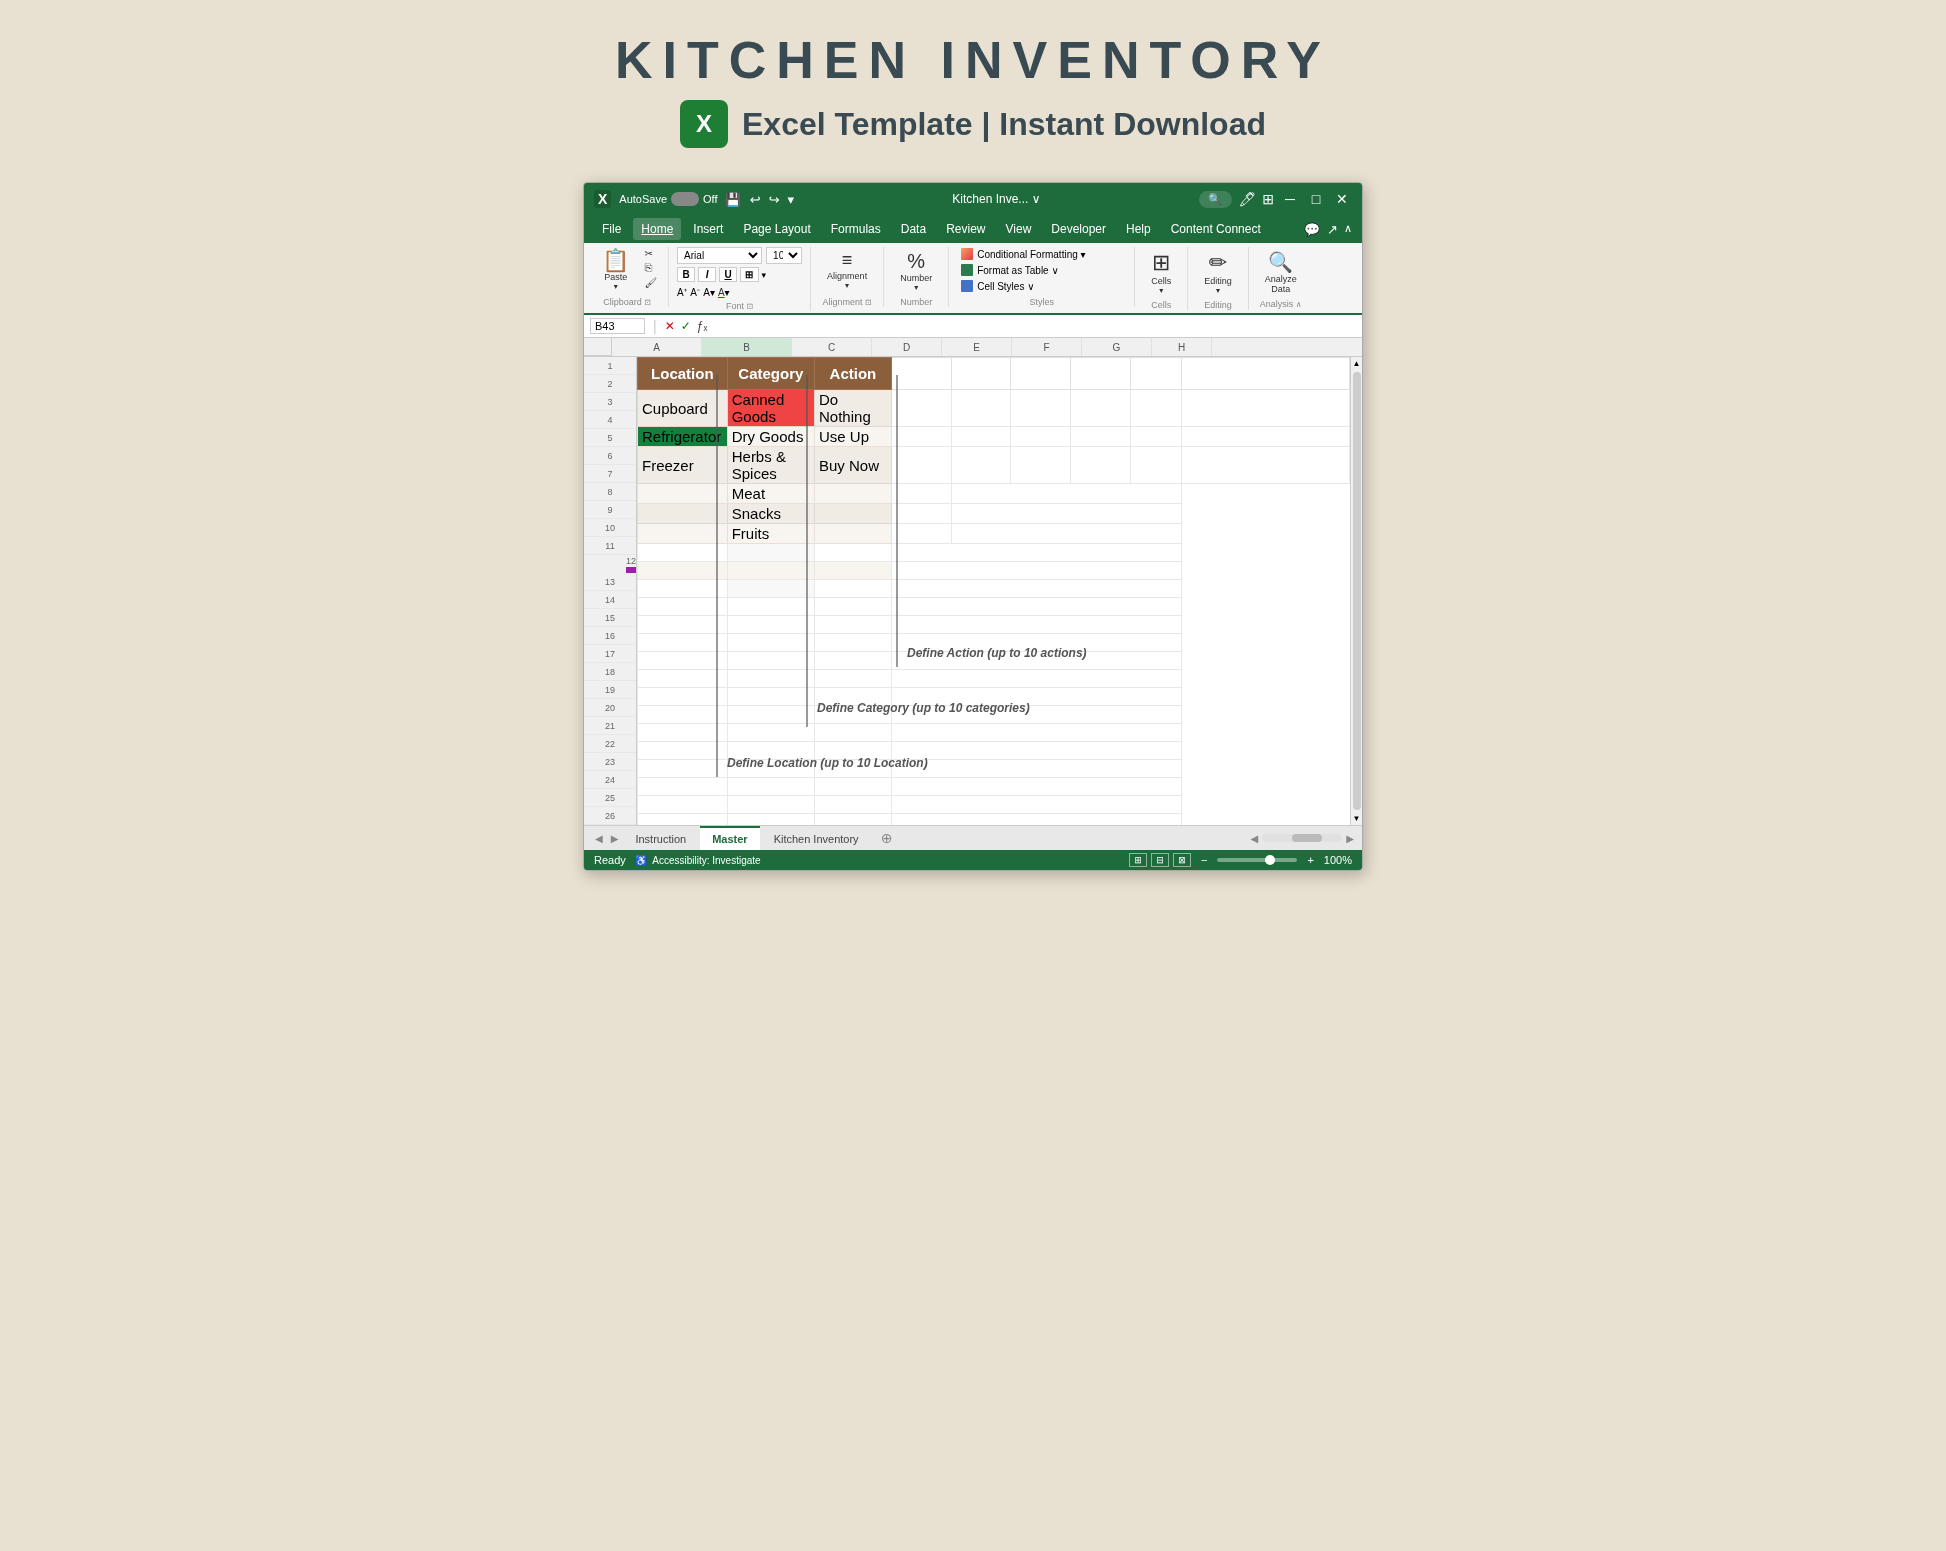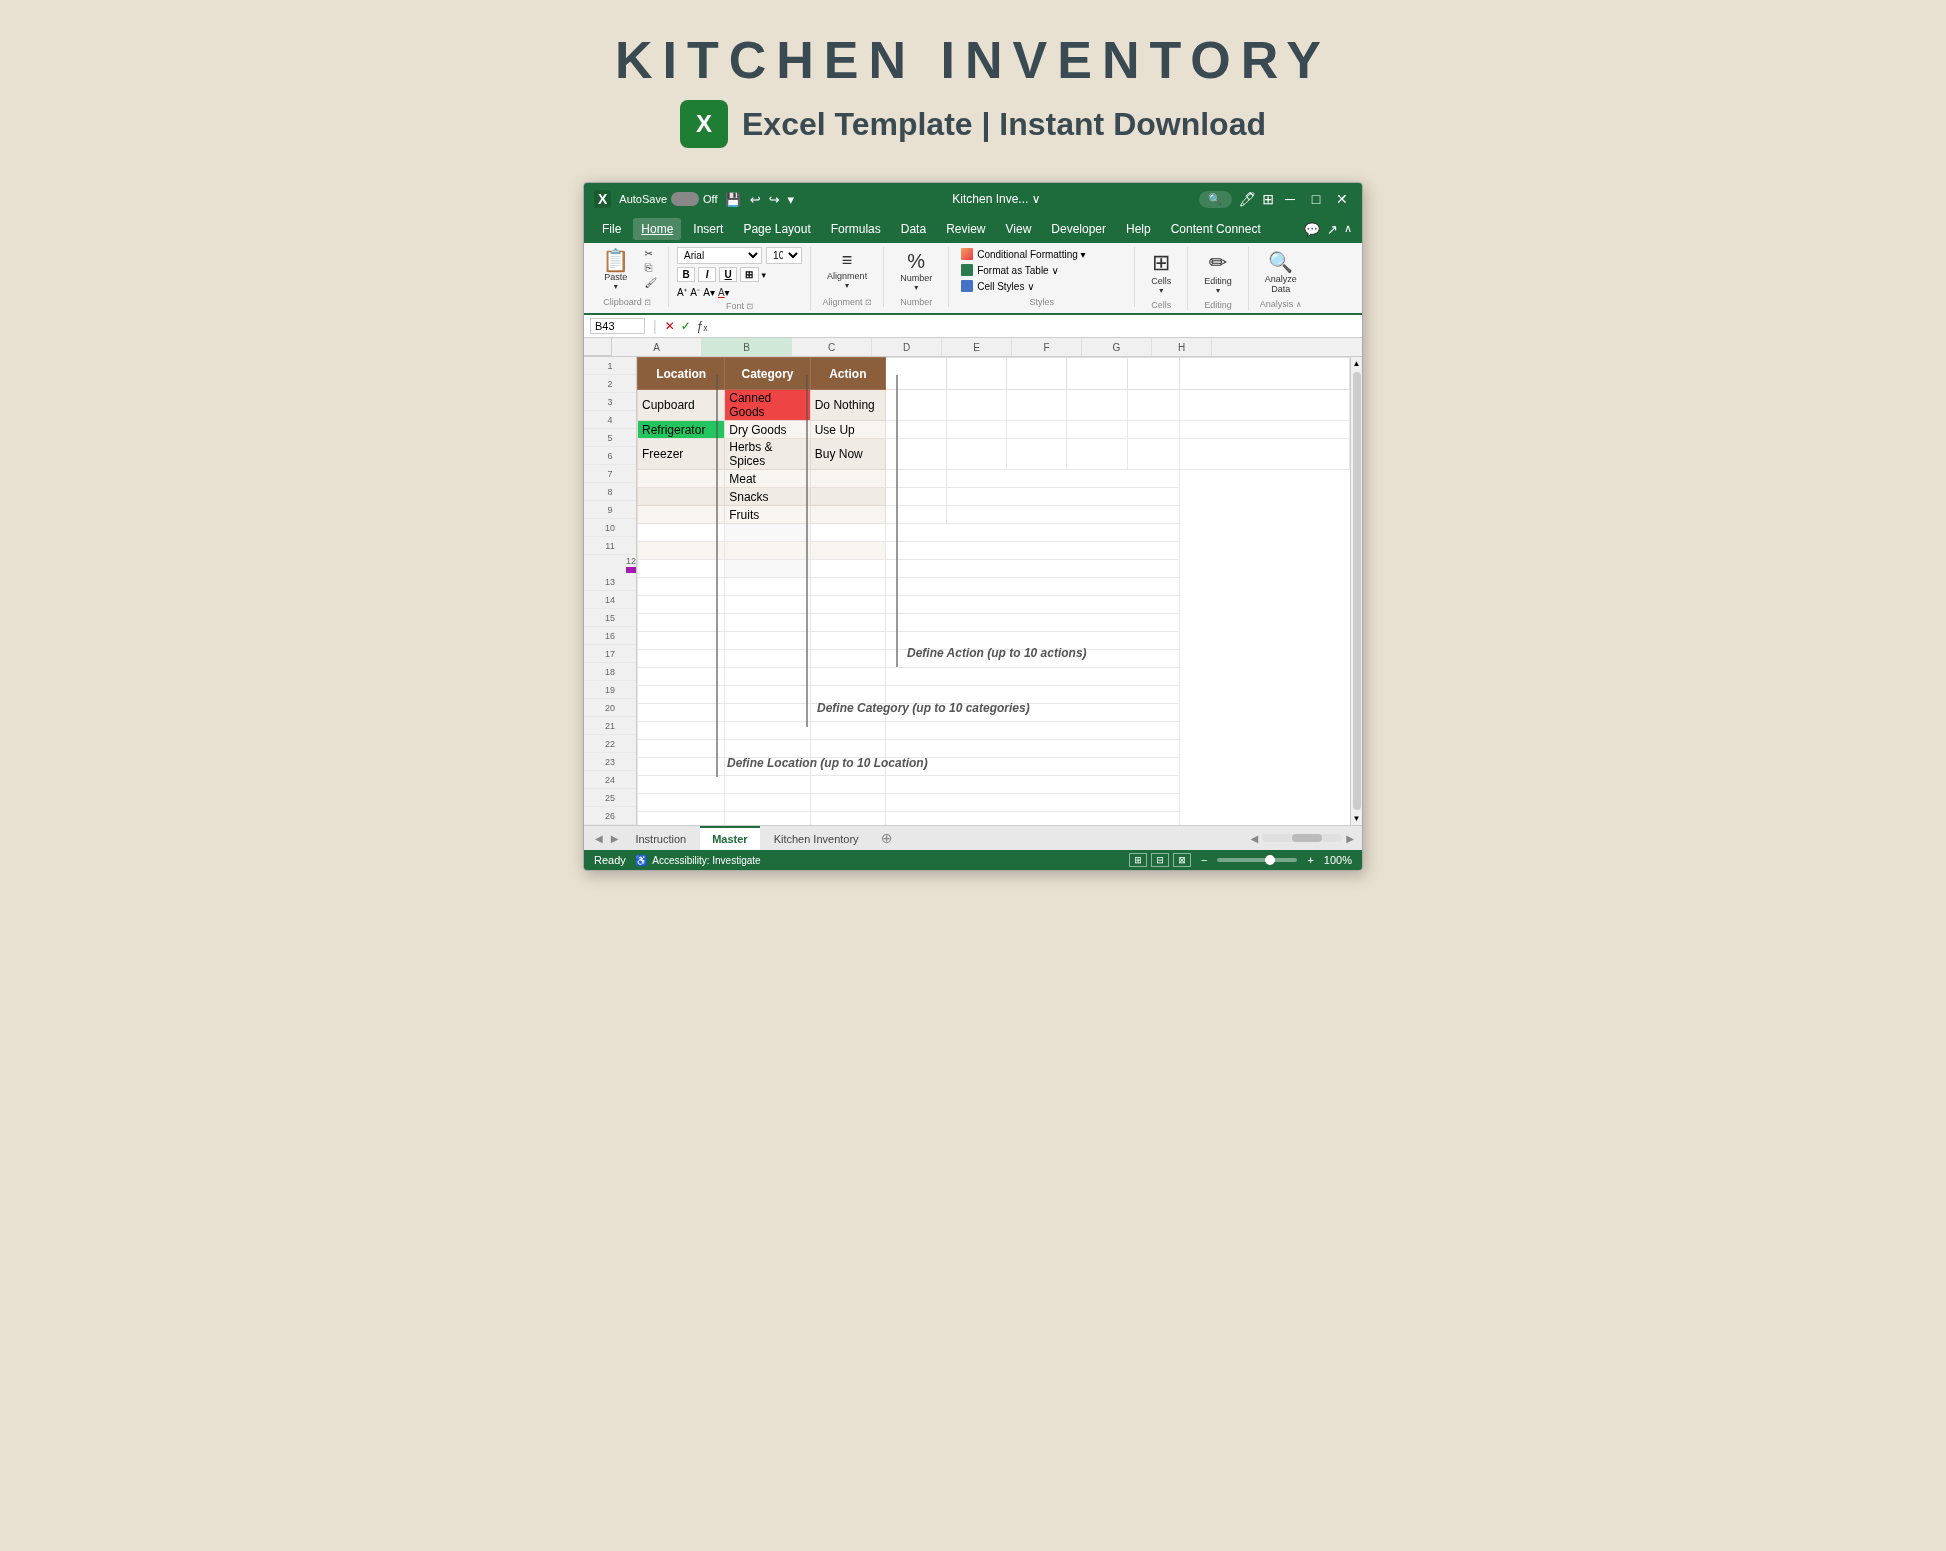--- a/index.html
+++ b/index.html
@@ -644,21 +644,21 @@
           <div style="height:18px; font-size:9px; color:#666; display:flex; align-items:center; justify-content:center; border-bottom:1px solid #e8e8e8;">20</div>
           <div style="height:18px; font-size:9px; color:#666; display:flex; align-items:center; justify-content:center; border-bottom:1px solid #e8e8e8;">21</div>
           <div style="height:18px; font-size:9px; color:#666; display:flex; align-items:center; justify-content:center; border-bottom:1px solid #e8e8e8;">22</div>
           <div style="height:18px; font-size:9px; color:#666; display:flex; align-items:center; justify-content:center; border-bottom:1px solid #e8e8e8;">23</div>
           <div style="height:18px; font-size:9px; color:#666; display:flex; align-items:center; justify-content:center; border-bottom:1px solid #e8e8e8;">24</div>
           <div style="height:18px; font-size:9px; color:#666; display:flex; align-items:center; justify-content:center; border-bottom:1px solid #e8e8e8;">25</div>
           <div style="height:18px; font-size:9px; color:#666; display:flex; align-items:center; justify-content:center; border-bottom:1px solid #e8e8e8;">26</div>
         </div>
 
         <div style="flex:1; position:relative; overflow:hidden; height:468px;">
-          <table style="border-collapse:collapse; font-size:12px; table-layout:fixed;">
+          <table style="border-collapse:collapse; font-size:15px; table-layout:fixed;">
 
             <tbody>
                 <tr>
               <td style="width:90px; height:18px; background:#8b5e3c; color:white; font-weight:bold; text-align:center; border:1px solid #a07050; padding:1px 4px;">Location</td>
               <td style="width:90px; height:18px; background:#8b5e3c; color:white; font-weight:bold; text-align:center; border:1px solid #a07050; padding:1px 4px;">Category</td>
               <td style="width:80px; height:32px; background:#8b5e3c; color:white; font-weight:bold; text-align:center; border:1px solid #a07050; padding:1px 4px;">Action</td>
               <td style="width:70px; height:18px; border:1px solid #e0e0e0; padding:1px 4px;"></td>
               <td style="width:70px; height:18px; border:1px solid #e0e0e0; padding:1px 4px;"></td>
               <td style="width:70px; height:18px; border:1px solid #e0e0e0; padding:1px 4px;"></td>
               <td style="width:70px; height:18px; border:1px solid #e0e0e0; padding:1px 4px;"></td>
@@ -672,21 +672,21 @@
               <td style="width:80px; height:18px; background:#f0ebe4; border:1px solid #e0d8d0; padding:1px 4px;">Do Nothing</td>
               <td style="width:70px; height:18px; border:1px solid #e8e8e8; padding:1px 4px;"></td>
               <td style="width:70px; height:18px; border:1px solid #e8e8e8; padding:1px 4px;"></td>
               <td style="width:70px; height:18px; border:1px solid #e8e8e8; padding:1px 4px;"></td>
               <td style="width:70px; height:18px; border:1px solid #e8e8e8; padding:1px 4px;"></td>
               <td style="width:60px; height:18px; border:1px solid #e8e8e8; padding:1px 4px;"></td>
               <td style="background:white; border:1px solid #e8e8e8;"></td>
             </tr>
 
             <tr>
-              <td style="width:90px; height:18px; background:#22c55e; border:1px solid #e8e0d8; padding:1px 4px;">Refrigerator</td>
+              <td style="width:90px; height:18px; background:#15803d; border:1px solid #e8e0d8; padding:1px 4px;">Refrigerator</td>
               <td style="width:90px; height:18px; background:#f8f5f0; border:1px solid #e8e0d8; padding:1px 4px;">Dry Goods</td>
               <td style="width:80px; height:18px; background:#f8f5f0; border:1px solid #e8e0d8; padding:1px 4px;">Use Up</td>
               <td style="width:70px; height:18px; border:1px solid #e8e8e8; padding:1px 4px;"></td>
               <td style="width:70px; height:18px; border:1px solid #e8e8e8; padding:1px 4px;"></td>
               <td style="width:70px; height:18px; border:1px solid #e8e8e8; padding:1px 4px;"></td>
               <td style="width:70px; height:18px; border:1px solid #e8e8e8; padding:1px 4px;"></td>
               <td style="width:60px; height:18px; border:1px solid #e8e8e8; padding:1px 4px;"></td>
               <td style="background:white; border:1px solid #e8e8e8;"></td>
             </tr>
 

